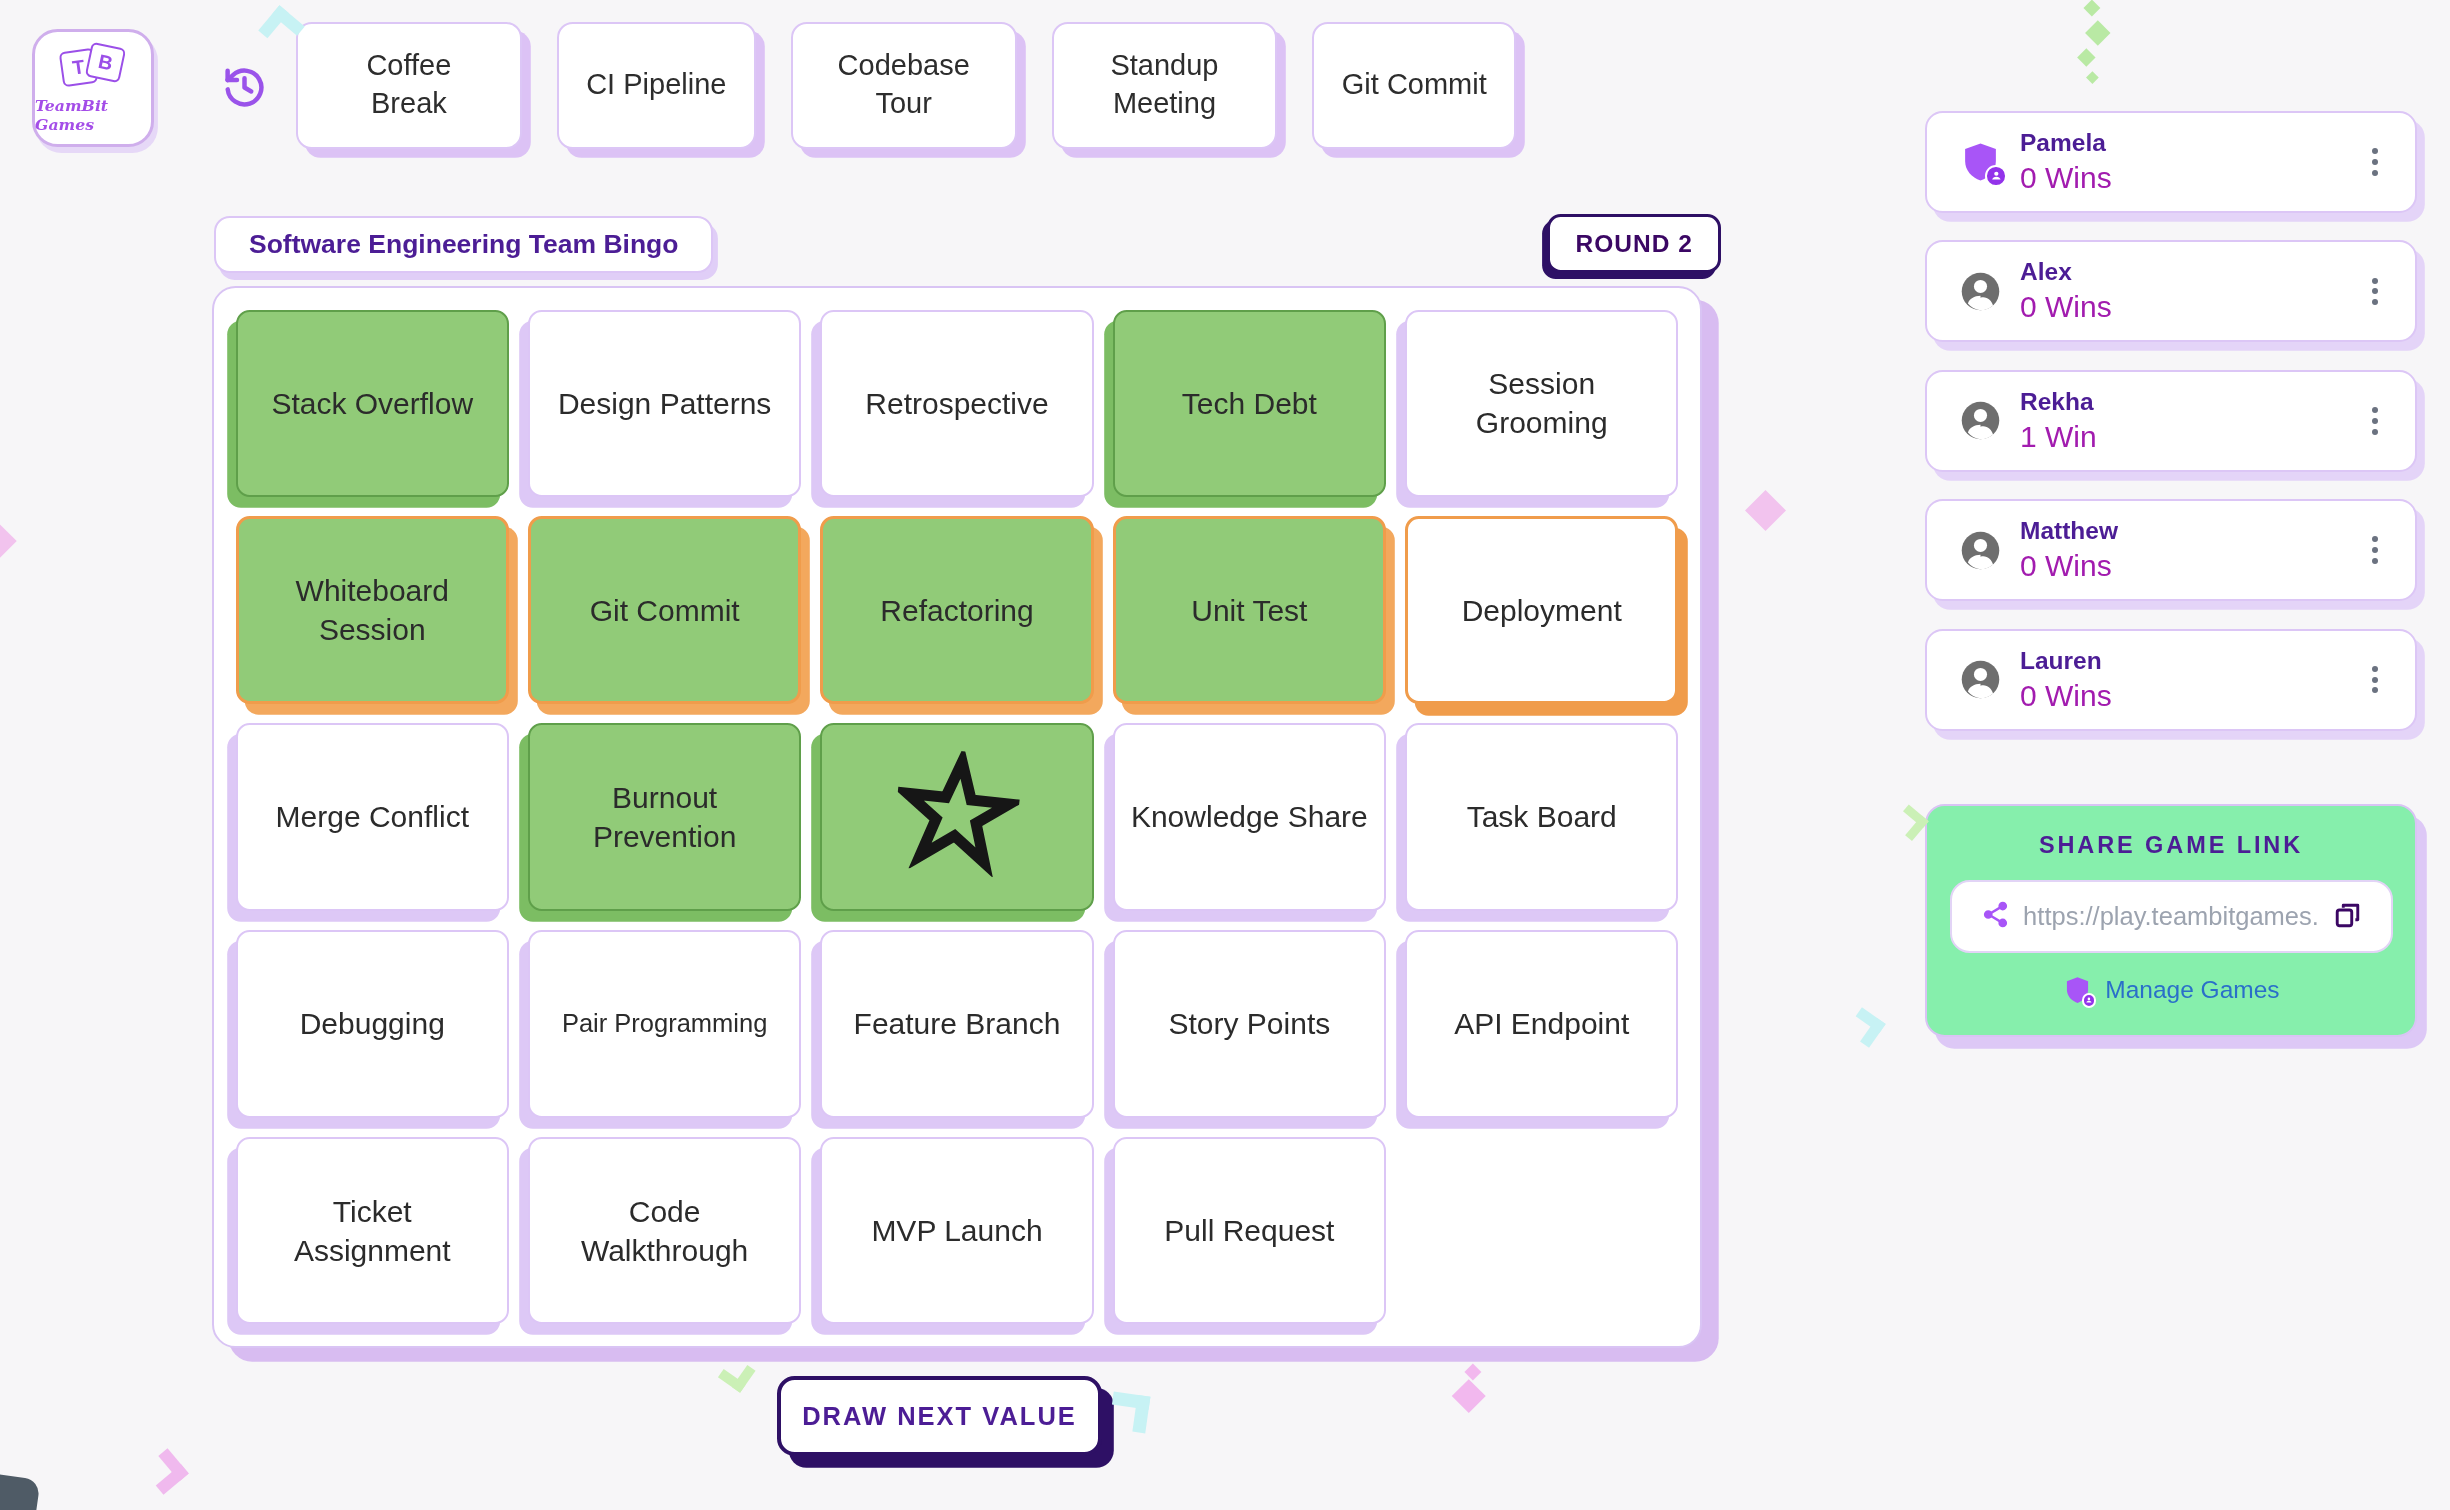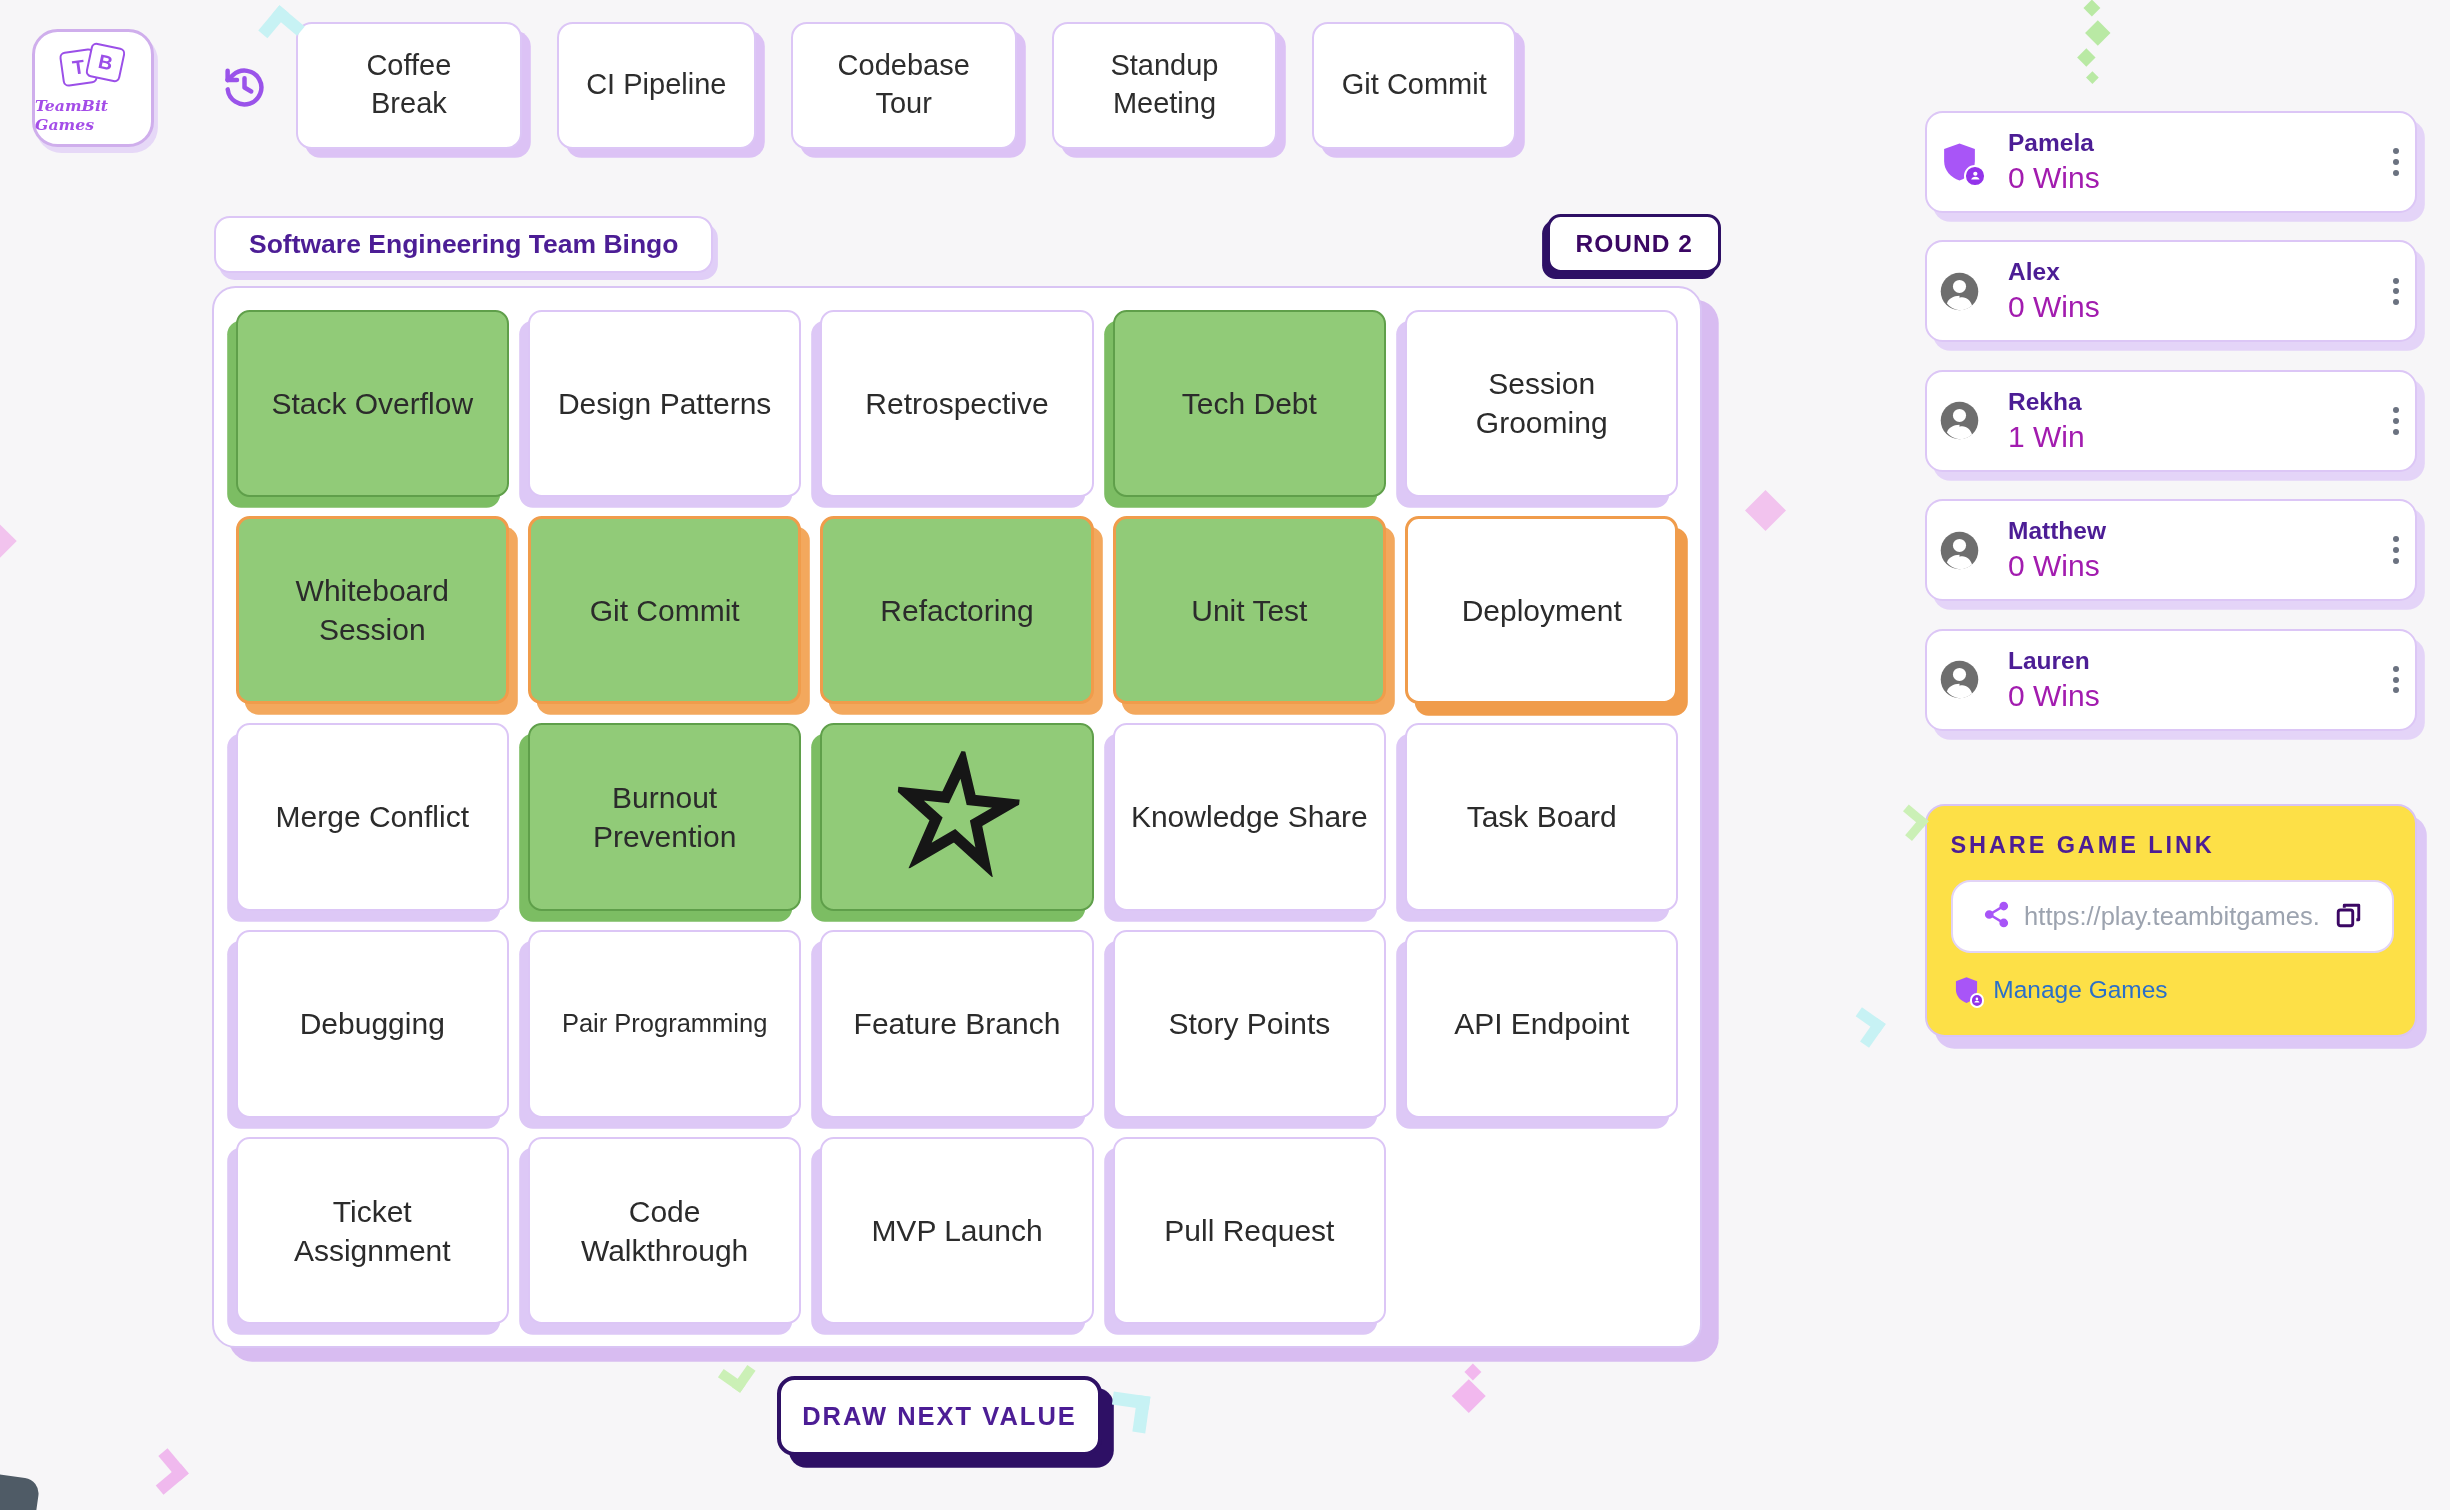--- a/index.html
+++ b/index.html
@@ -58,36 +58,36 @@
               border:4.9px solid #2e1065; border-radius:17.6px; box-shadow:11.8px 11.8px 0 #2e1065;
               font-family:"Liberation Sans", sans-serif; font-size:25.5px; font-weight:bold; color:#4c1d95;
               letter-spacing:2px; cursor:pointer; }
 
   
   .players-heading { position:absolute; left:1925px; top:33px; width:492px; text-align:center;
                      font-size:26.5px; font-weight:bold; color:#4c1d95; letter-spacing:4.9px; }
   .players-list { position:absolute; left:1925px; top:111px; width:492px; display:flex;
                   flex-direction:column; gap:27.4px; }
   .player-card { height:102px; background:#fff; border:2.9px solid #dcc6f6; border-radius:17.6px;
-                 box-shadow:7.8px 8.8px 0 #e4d4f8; display:flex; align-items:center; padding:0 10px; gap:26px; }
+                 box-shadow:7.8px 8.8px 0 #e4d4f8; display:flex; align-items:center; padding:0 31px; gap:17px; }
   .player-icon { width:45px; height:45px; flex:0 0 45px; position:relative; }
   .player-icon svg { width:100%; height:100%; }
   .host-badge { position:absolute; right:-3.9px; bottom:-2px; width:21.6px; height:21.6px; border-radius:50%;
                 background:#9333ea; border:2px solid #fff; display:flex; align-items:center; justify-content:center; }
   .host-badge svg { width:12.7px; height:12.7px; }
   .player-meta { flex:1; display:flex; flex-direction:column; gap:3.9px; }
   .player-name { font-size:24.5px; font-weight:bold; color:#4c1d95; }
   .player-wins { font-size:30px; color:#a21caf; }
   .kebab { display:flex; flex-direction:column; gap:4.9px; background:none; border:none; cursor:pointer; padding:5.9px; }
   .kebab i { width:5.9px; height:5.9px; border-radius:50%; background:#6b7280; }
 
   
-  .share-panel { position:absolute; left:1925px; top:804px; width:492px; height:233px; background:#fde047;
+  .share-panel { position:absolute; left:1925px; top:804px; width:492px; height:233px; background:#86efac;
                  border:2.9px solid #d9c4f4; border-radius:19.6px; box-shadow:9.8px 11.8px 0 #ddc8f6;
-                 display:flex; flex-direction:column; align-items:flex-start; padding:25.5px 23.5px 0; }
+                 display:flex; flex-direction:column; align-items:center; padding:25.5px 23.5px 0; }
   .share-heading { font-size:23.5px; font-weight:bold; color:#4c1d95; letter-spacing:2.9px; }
   .share-input { margin-top:21.6px; width:443px; height:73px; border:2.9px solid #e2d4f6; border-radius:19.6px;
                  background:#fff; display:flex; align-items:center; padding:0 29px; gap:11.8px; }
   .share-link-text { flex:1; text-align:center; font-size:25.5px; color:#9ca3af; white-space:nowrap;
                      overflow:hidden; }
   .icon-btn { background:none; border:none; cursor:pointer; display:flex; align-items:center; }
   .manage-row { margin-top:21.6px; display:flex; align-items:center; gap:11.8px; cursor:pointer; }
   .manage-icon { position:relative; width:31px; height:31px; }
   .manage-icon svg { width:100%; height:100%; }
   .manage-badge { position:absolute; right:-2.9px; bottom:-2px; width:14.7px; height:14.7px; border-radius:50%;

